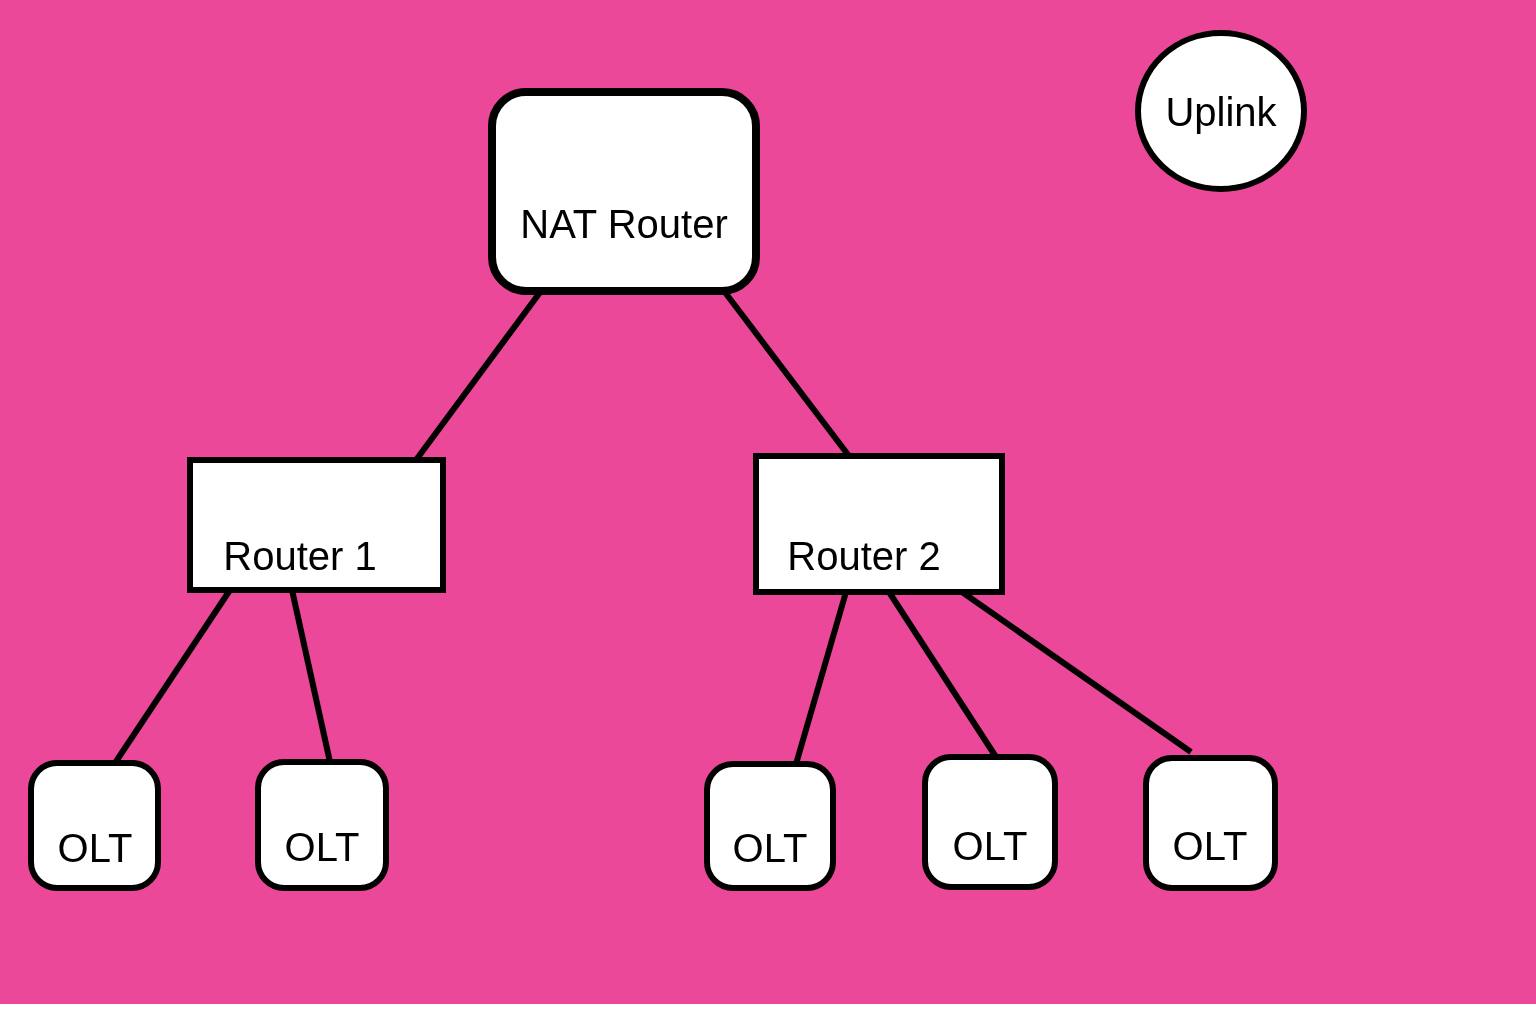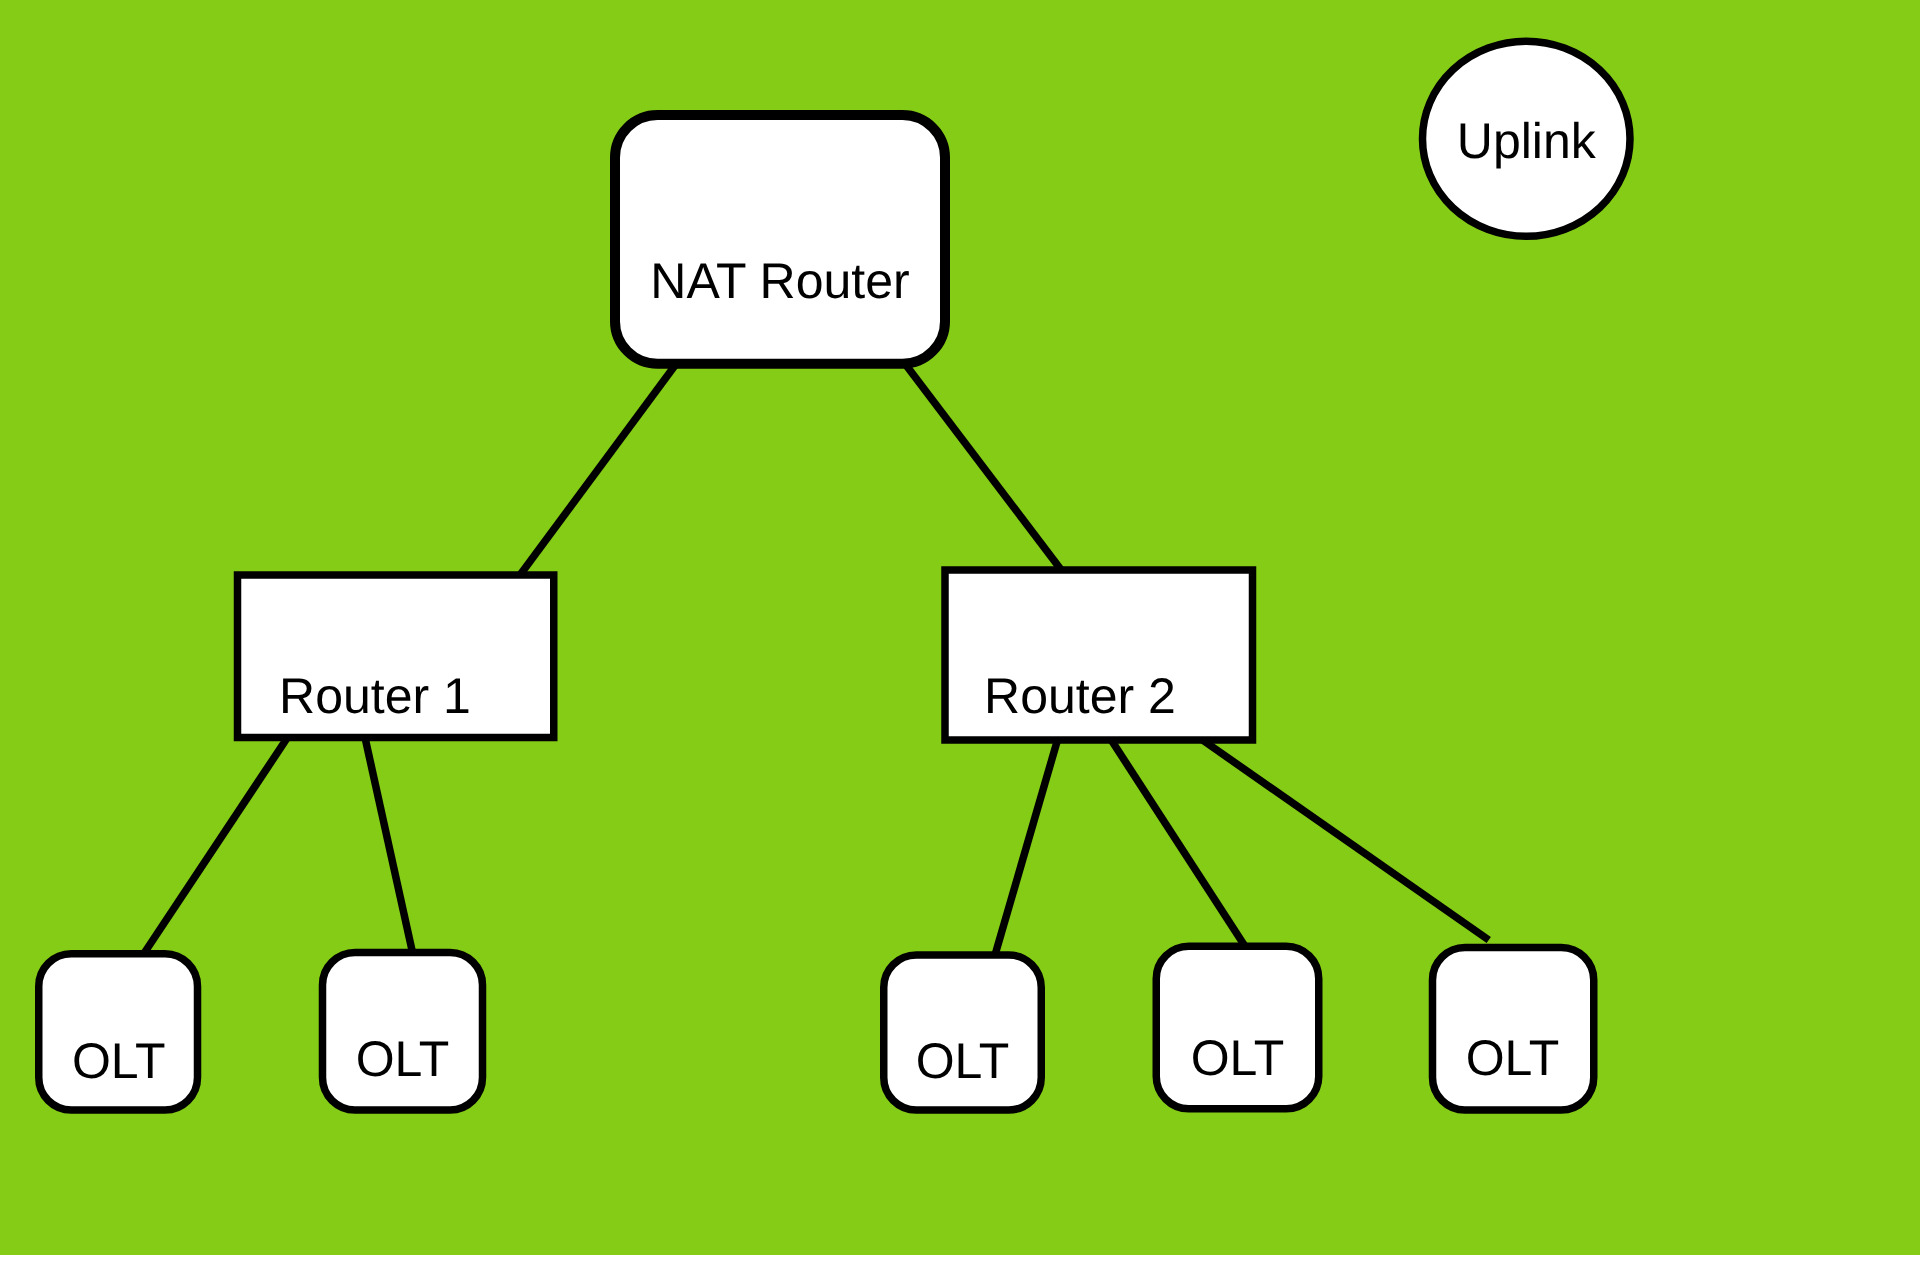--- a/index.html
+++ b/index.html
@@ -11,21 +11,21 @@
   body {
     width: 1536px;
     height: 1024px;
     overflow: hidden;
     font-family: "Liberation Sans", sans-serif;
   }
   #diagram-root {
     position: relative;
     width: 1536px;
     height: 1004px;
-    background: #84cc16;
+    background: #ec4899;
   }
   #diagram-svg {
     position: absolute;
     left: 0;
     top: 0;
     width: 1536px;
     height: 1024px;
     display: block;
   }
   .edge-line {

